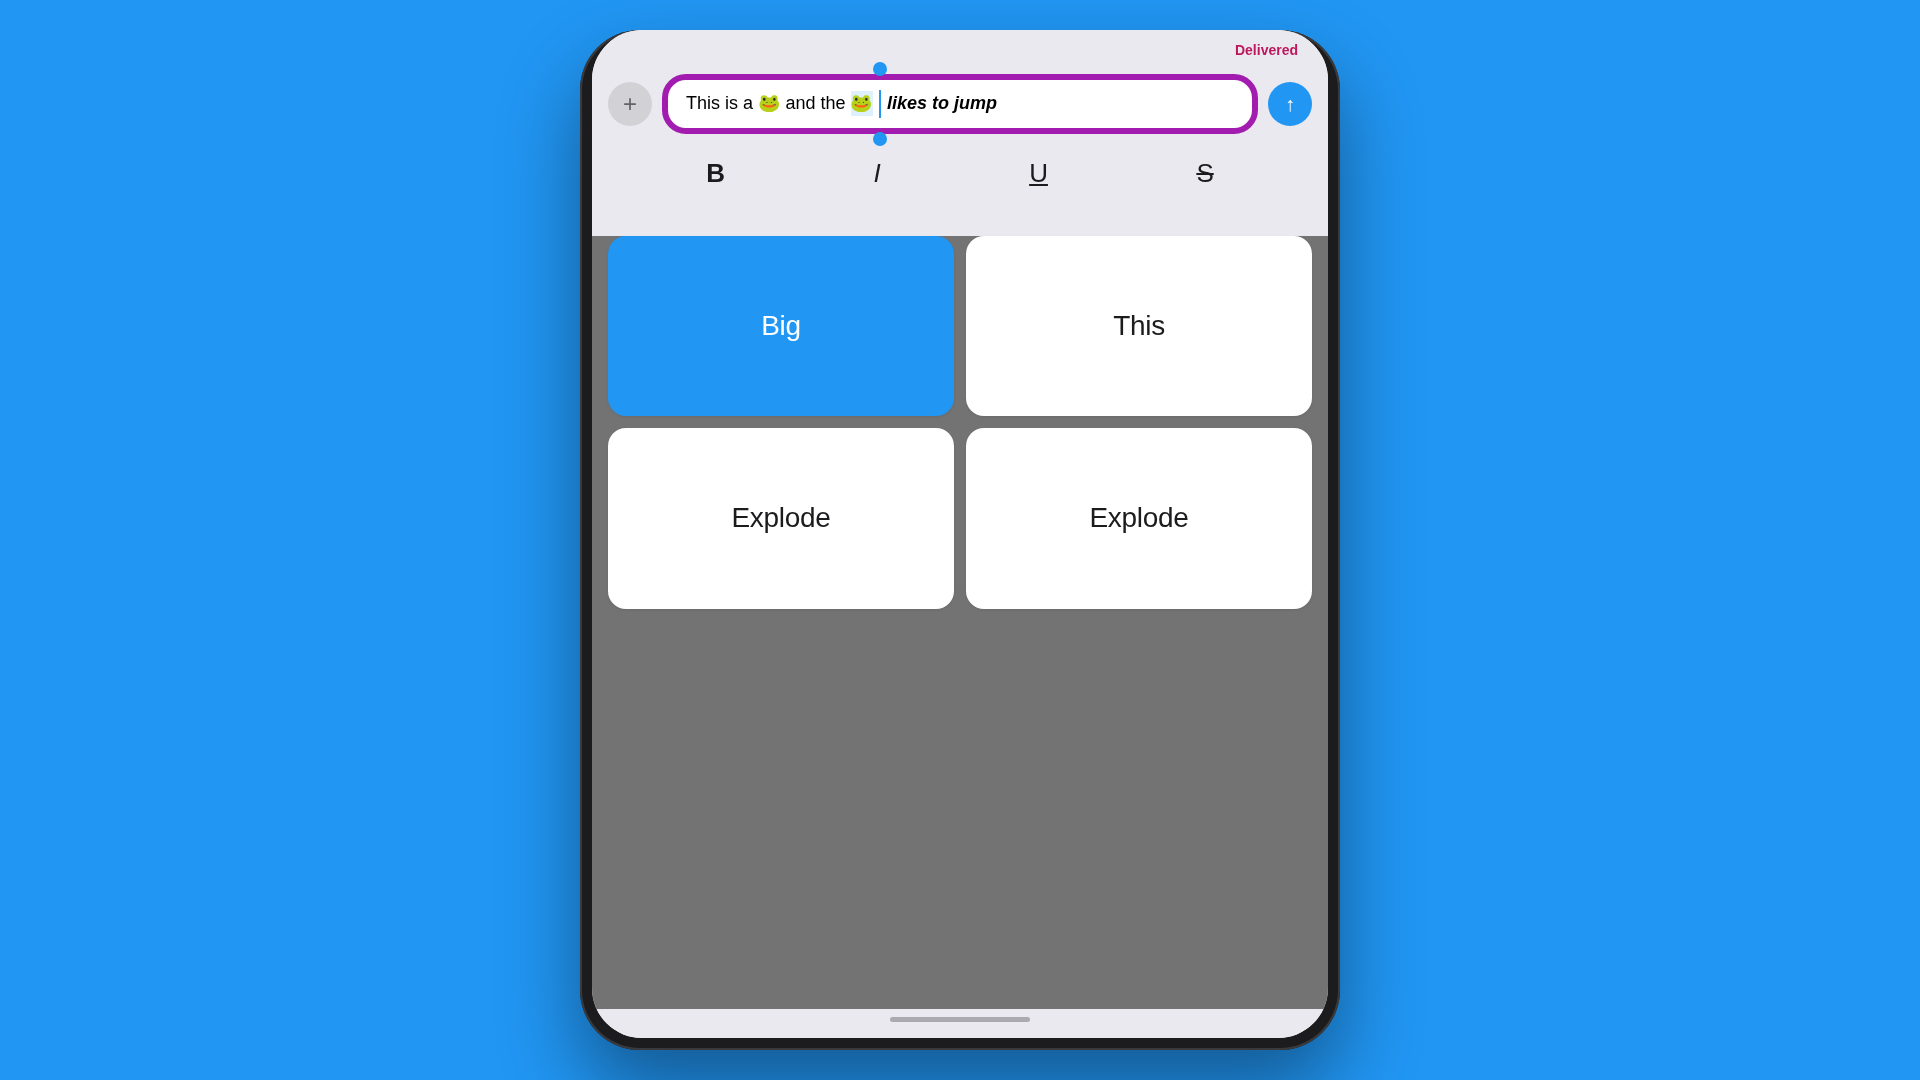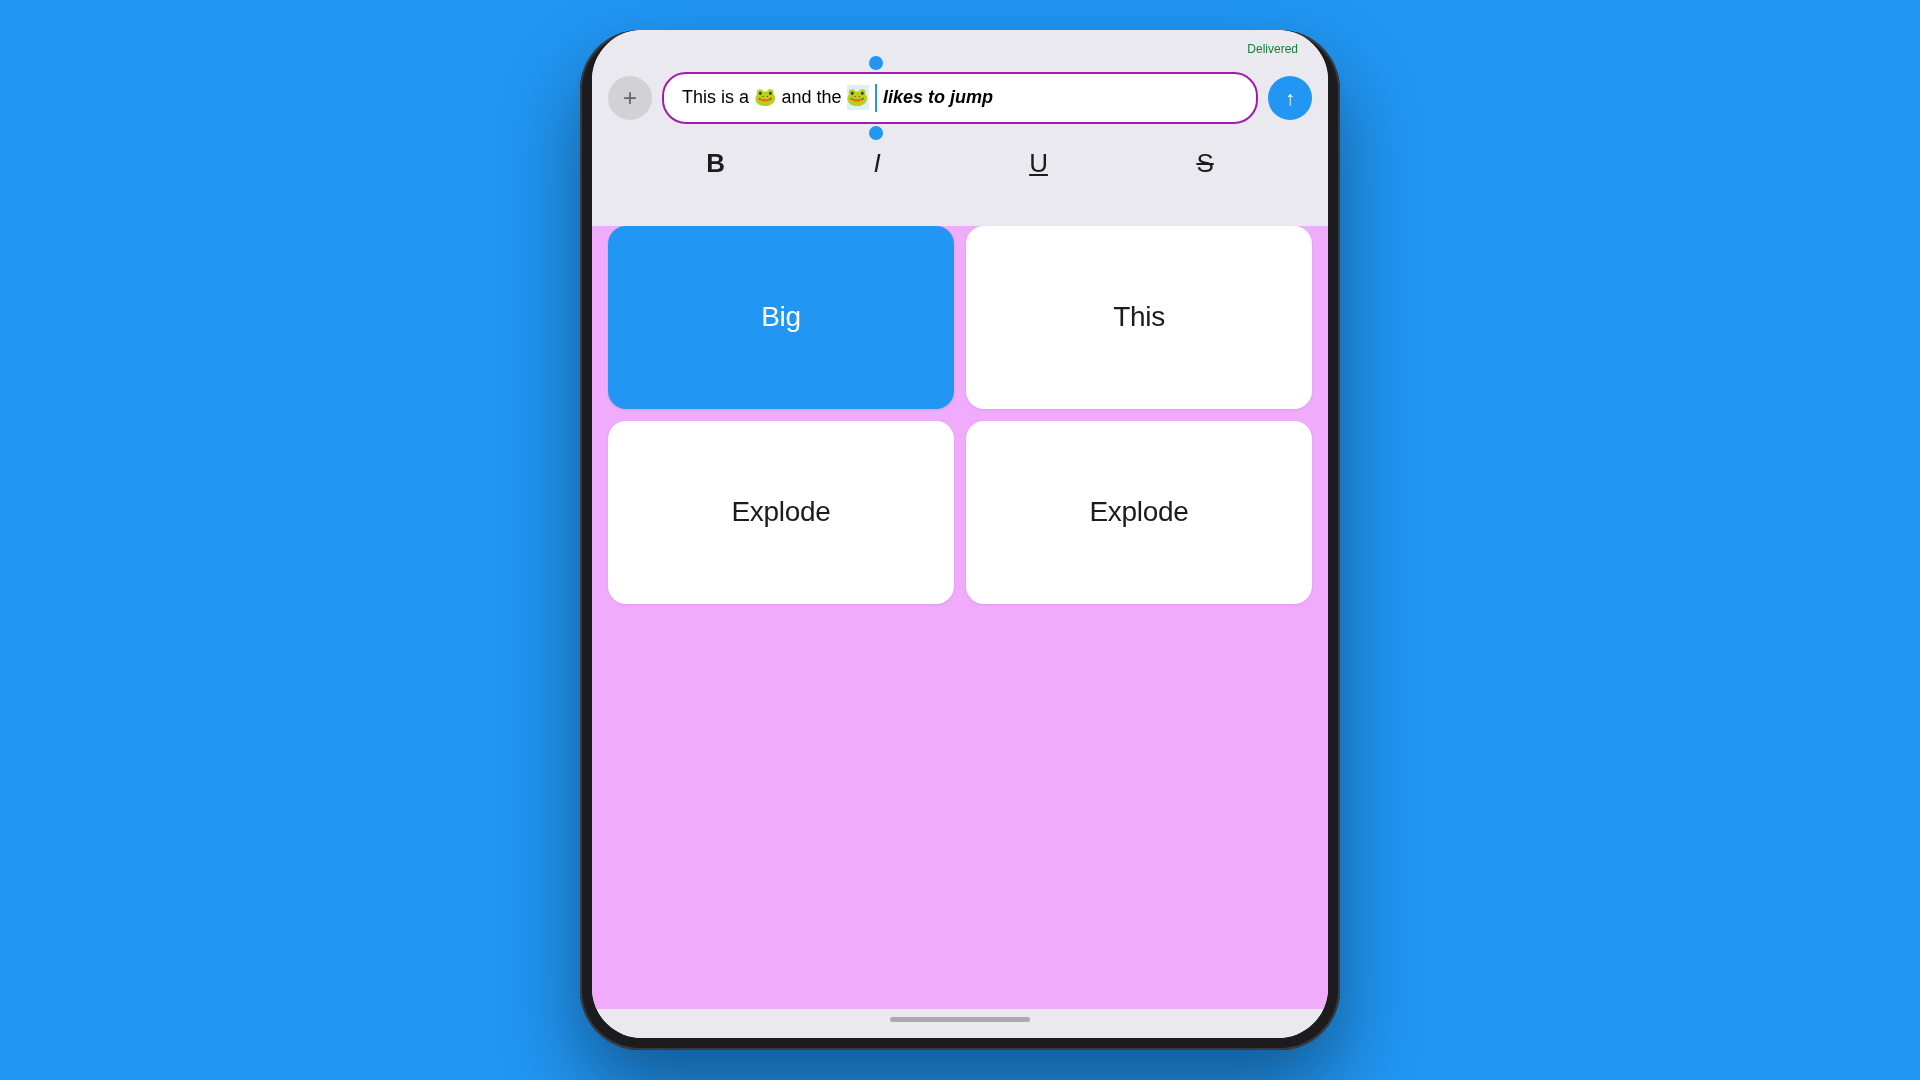--- a/index.html
+++ b/index.html
@@ -40,23 +40,23 @@
 
     .status-area {
       background: #e9e9ef;
       padding: 12px 30px 8px;
       display: flex;
       justify-content: flex-end;
       align-items: center;
     }
 
     .delivered-text {
-      font-size: 12px;
-      color: #15803d;
-      font-weight: 400;
+      font-size: 14px;
+      color: #be185d;
+      font-weight: 700;
     }
 
     .message-input-area {
       background: #e9e9ef;
       padding: 8px 16px 12px;
       display: flex;
       align-items: center;
       gap: 10px;
     }
 
@@ -79,21 +79,21 @@
     .input-bubble {
       flex: 1;
       background: white;
       border-radius: 24px;
       padding: 10px 18px;
       font-size: 18px;
       min-height: 46px;
       display: flex;
       align-items: center;
       position: relative;
-      border: 2px solid #a21caf;
+      border: 6px solid #a21caf;
       text-align: center;
     }
 
     .input-text {
       font-size: 18px;
       color: #000;
       line-height: 1.4;
     }
 
     .input-text .italic-part {
@@ -168,21 +168,21 @@
       font-family: -apple-system, BlinkMacSystemFont, sans-serif;
     }
 
     .format-btn.bold { font-weight: 700; }
     .format-btn.italic { font-style: italic; font-weight: 500; }
     .format-btn.underline { text-decoration: underline; }
     .format-btn.strikethrough { text-decoration: line-through; }
 
     .animation-grid {
       flex: 1;
-      background: #f0abfc;
+      background: #737373;
       padding: 0 16px 16px;
       display: grid;
       grid-template-columns: 1fr 1fr;
       grid-template-rows: repeat(4, 1fr);
       gap: 12px;
       margin-top: 23px;
     }
 
     .anim-btn {
       background: white;

